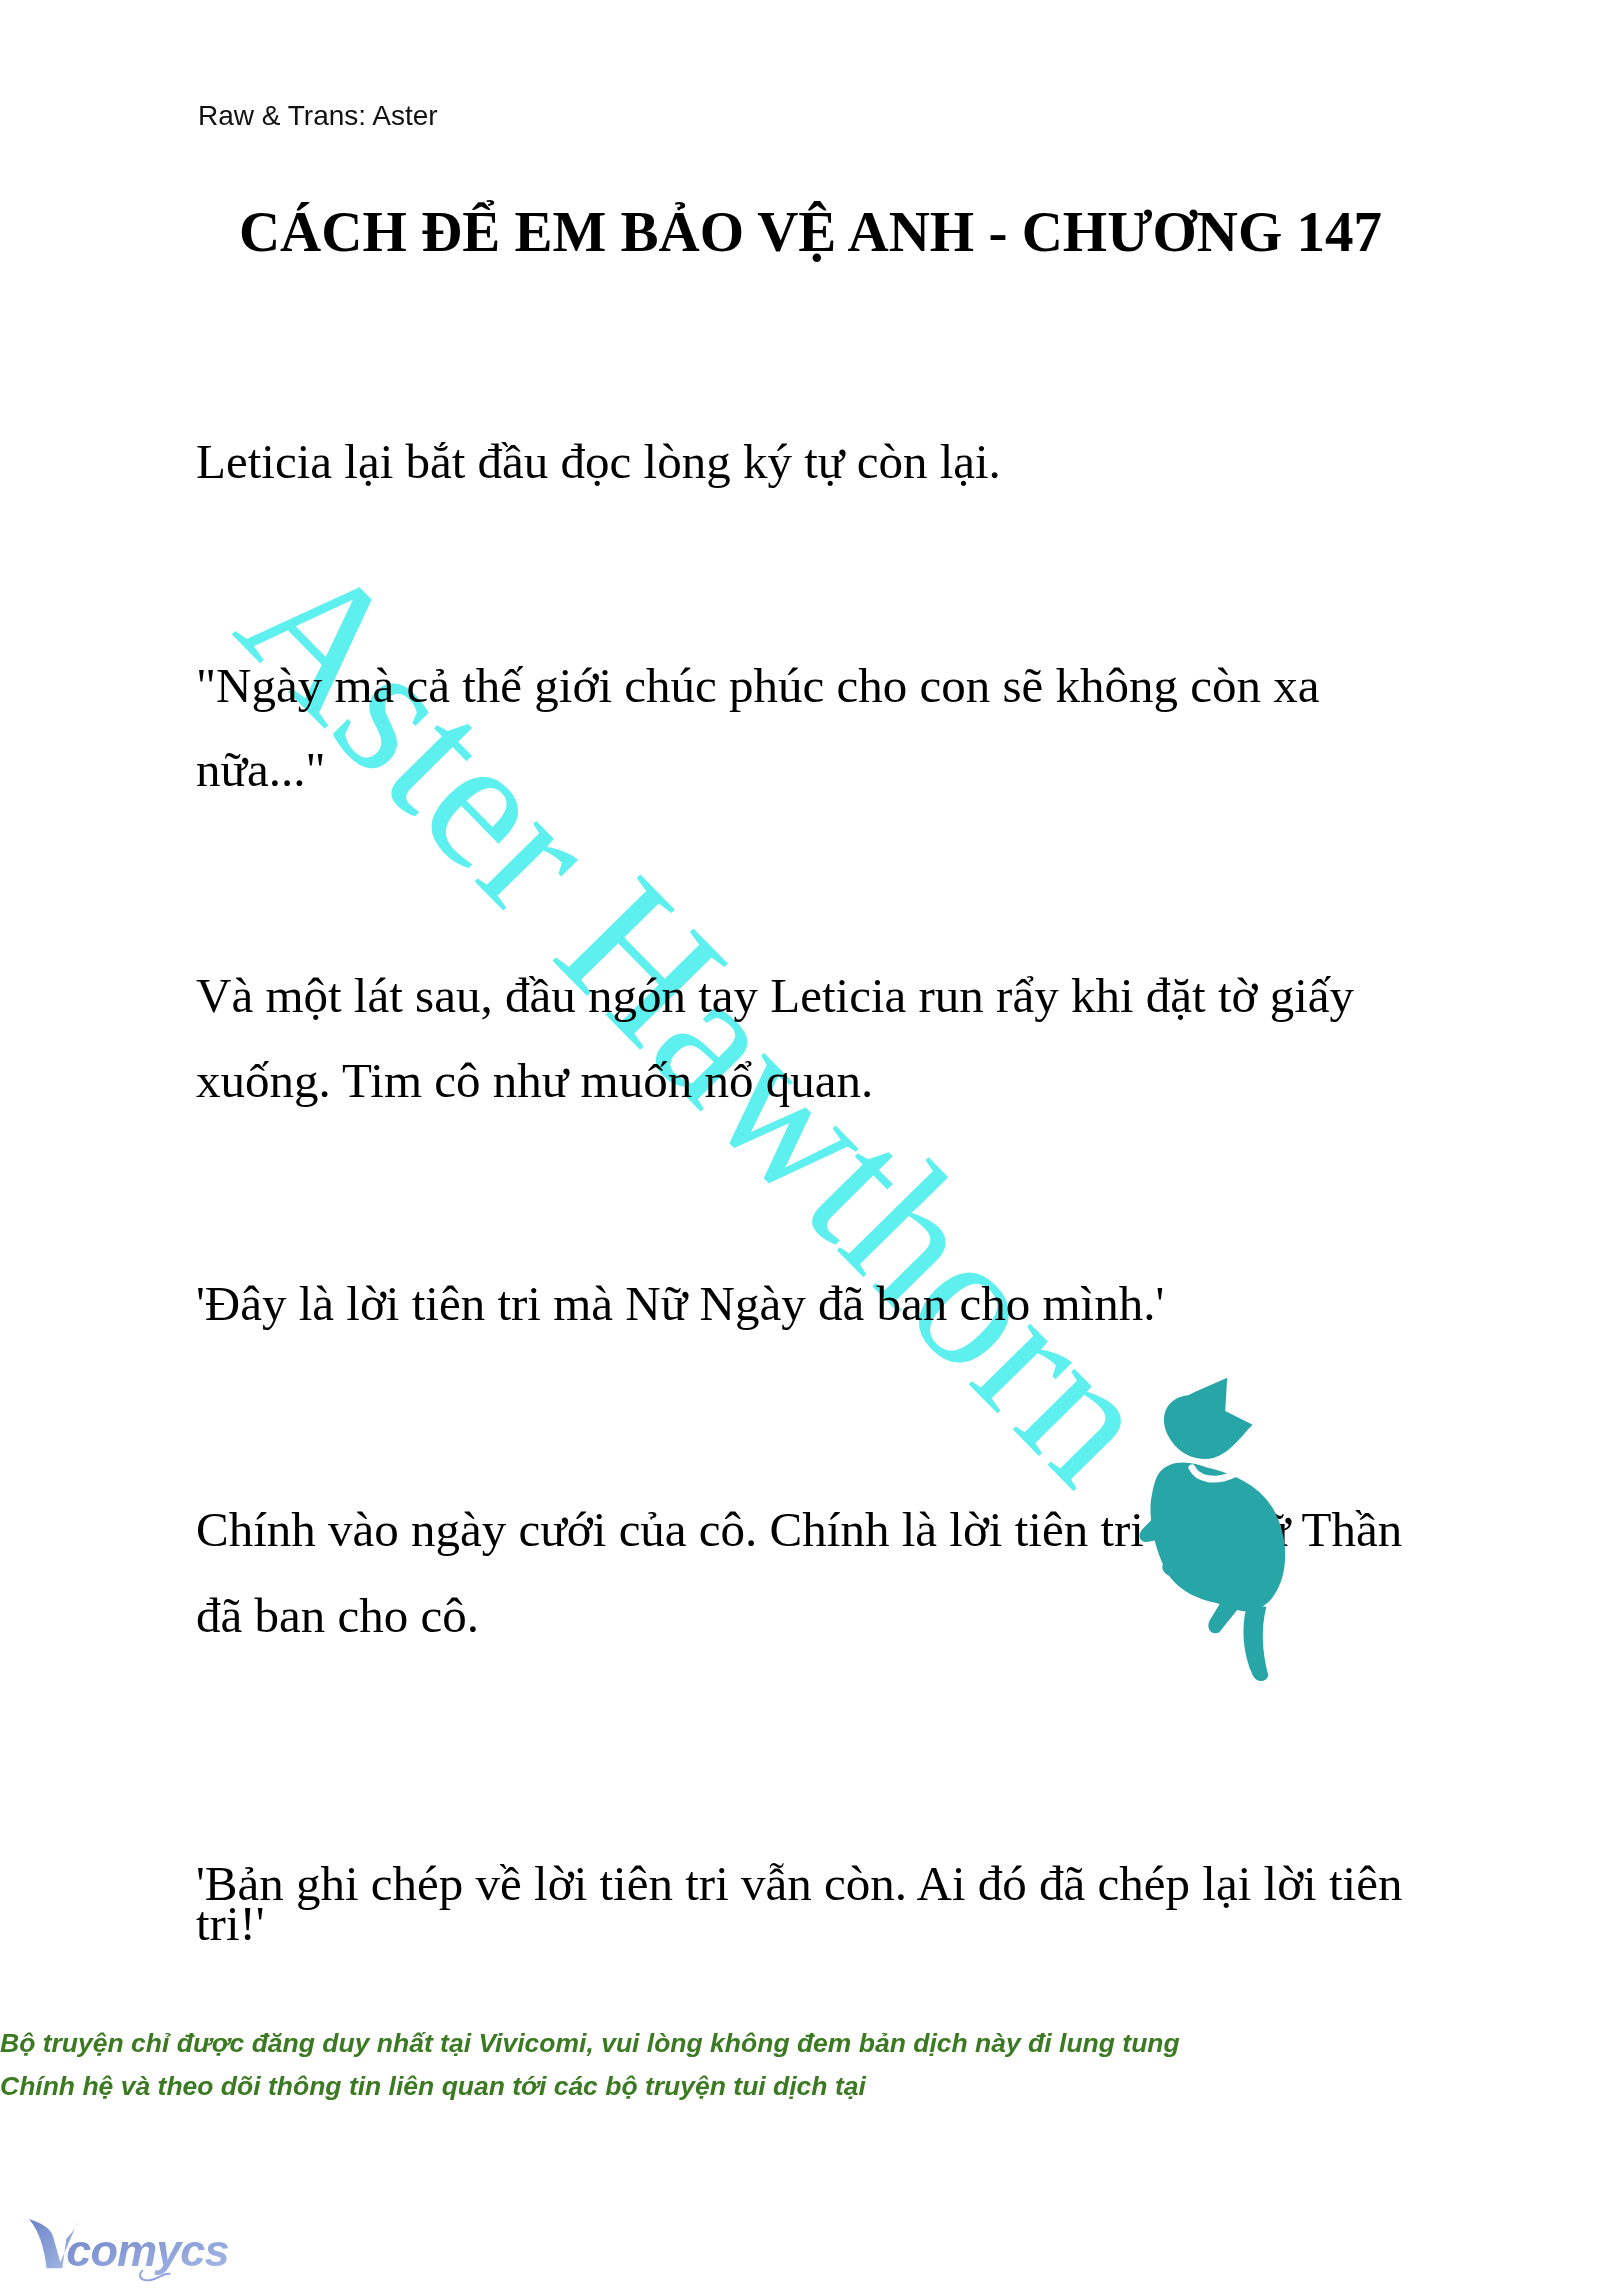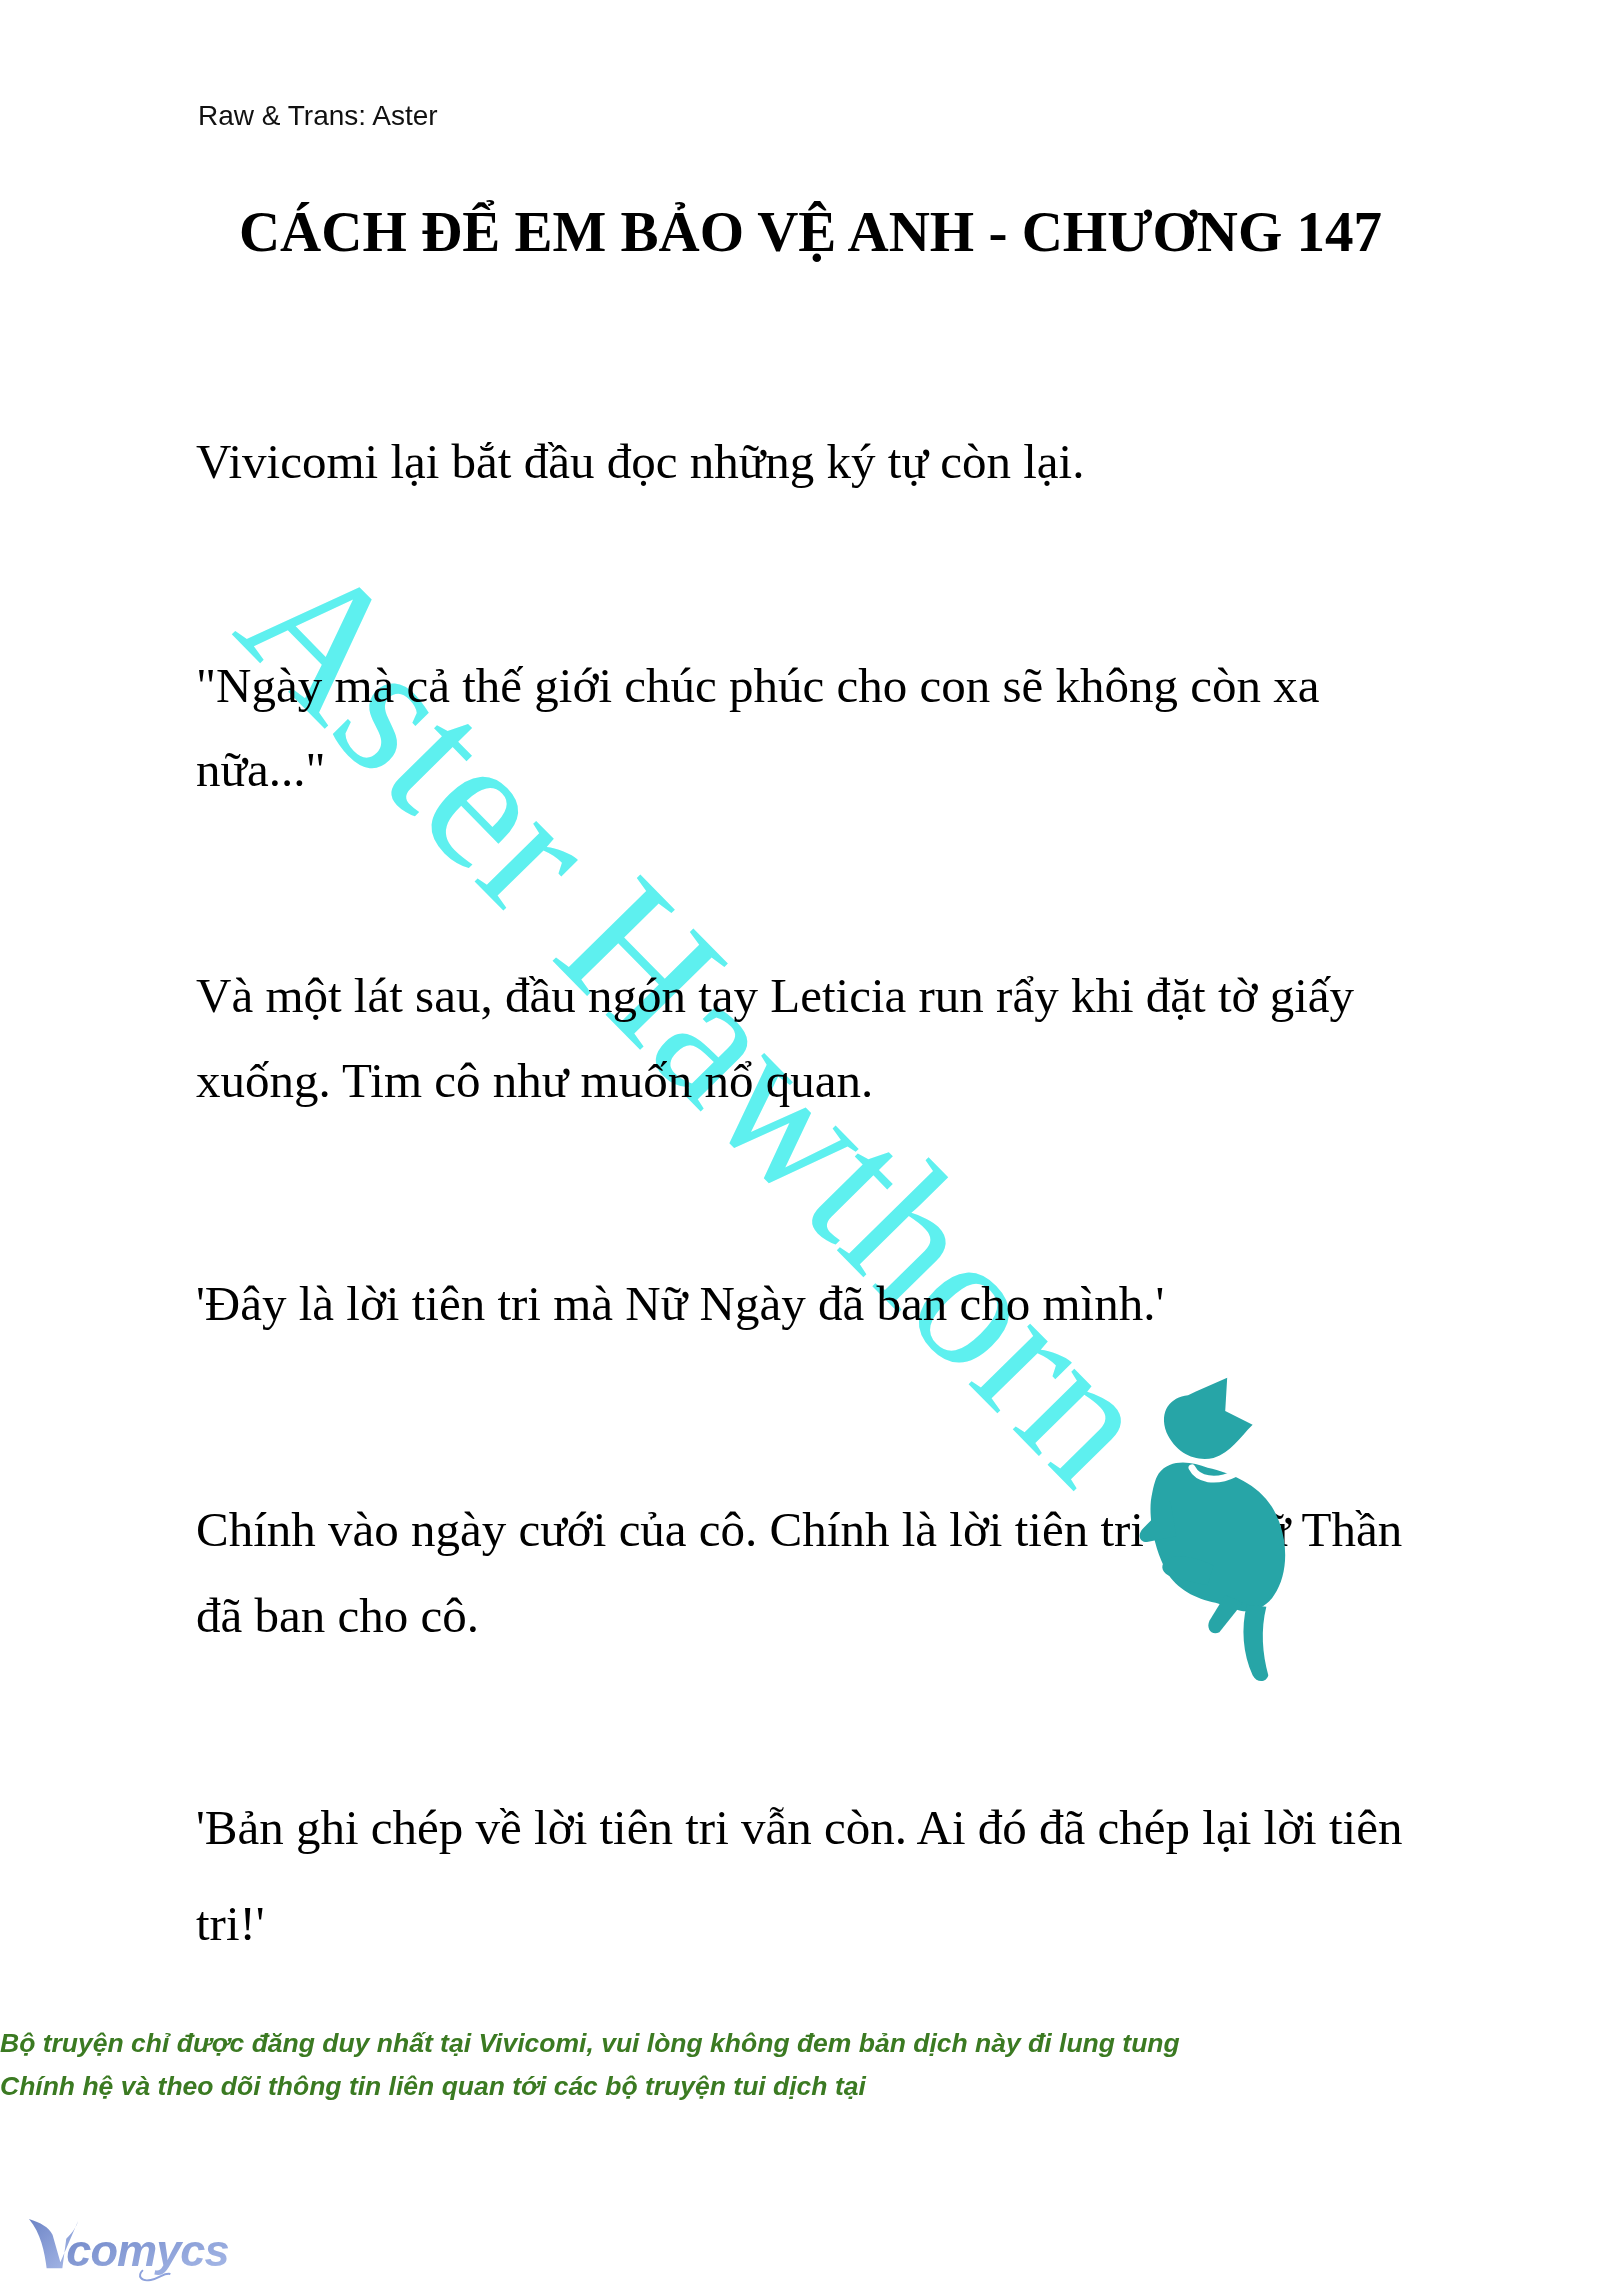--- a/index.html
+++ b/index.html
@@ -23,34 +23,34 @@
 
   <div class="header">Raw &amp; Trans: Aster</div>
 
   <div class="title">CÁCH ĐỂ EM BẢO VỆ ANH - CHƯƠNG 147</div>
 
   <div class="watermark">
     <span>Aster Hawthorn</span>
   </div>
 
   <div class="body-text">
-    <div class="line" style="top:420px">Vivicomi lại bắt đầu đọc những ký tự còn lại.</div>
+    <div class="line" style="top:420px">Leticia lại bắt đầu đọc lòng ký tự còn lại.</div>
 
     <div class="line" style="top:644px">"Ngày mà cả thế giới chúc phúc cho con sẽ không còn xa</div>
     <div class="line" style="top:728px">nữa..."</div>
 
     <div class="line" style="top:954px">Và một lát sau, đầu ngón tay Leticia run rẩy khi đặt tờ giấy</div>
     <div class="line" style="top:1039px">xuống. Tim cô như muốn nổ quan.</div>
 
     <div class="line" style="top:1262px">'Đây là lời tiên tri mà Nữ Ngày đã ban cho mình.'</div>
 
     <div class="line" style="top:1488px">Chính vào ngày cưới của cô. Chính là lời tiên tri mà Nữ Thần</div>
     <div class="line" style="top:1574px">đã ban cho cô.</div>
 
-    <div class="line" style="top:1786px">'Bản ghi chép về lời tiên tri vẫn còn. Ai đó đã chép lại lời tiên</div>
+    <div class="line" style="top:1842px">'Bản ghi chép về lời tiên tri vẫn còn. Ai đó đã chép lại lời tiên</div>
     <div class="line" style="top:1882px">tri!'</div>
   </div>
 
   <svg class="cat" viewBox="0 0 155 328" xmlns="http://www.w3.org/2000/svg">
     <g fill="#27a5a7">
 
       <path d="M30 70 C22 48 34 34 52 32 L60 28 L92 14 L90 48 L118 62 C104 76 96 90 78 96 C60 100 40 92 30 70 Z"></path>
 
       <path d="M22 112 C34 96 56 100 72 106 C98 112 126 124 140 150 C156 180 154 216 140 236 C130 252 112 256 100 250 L80 244 C60 240 40 230 30 212 C18 190 12 160 14 140 C16 128 18 118 22 112 Z"></path>
 

